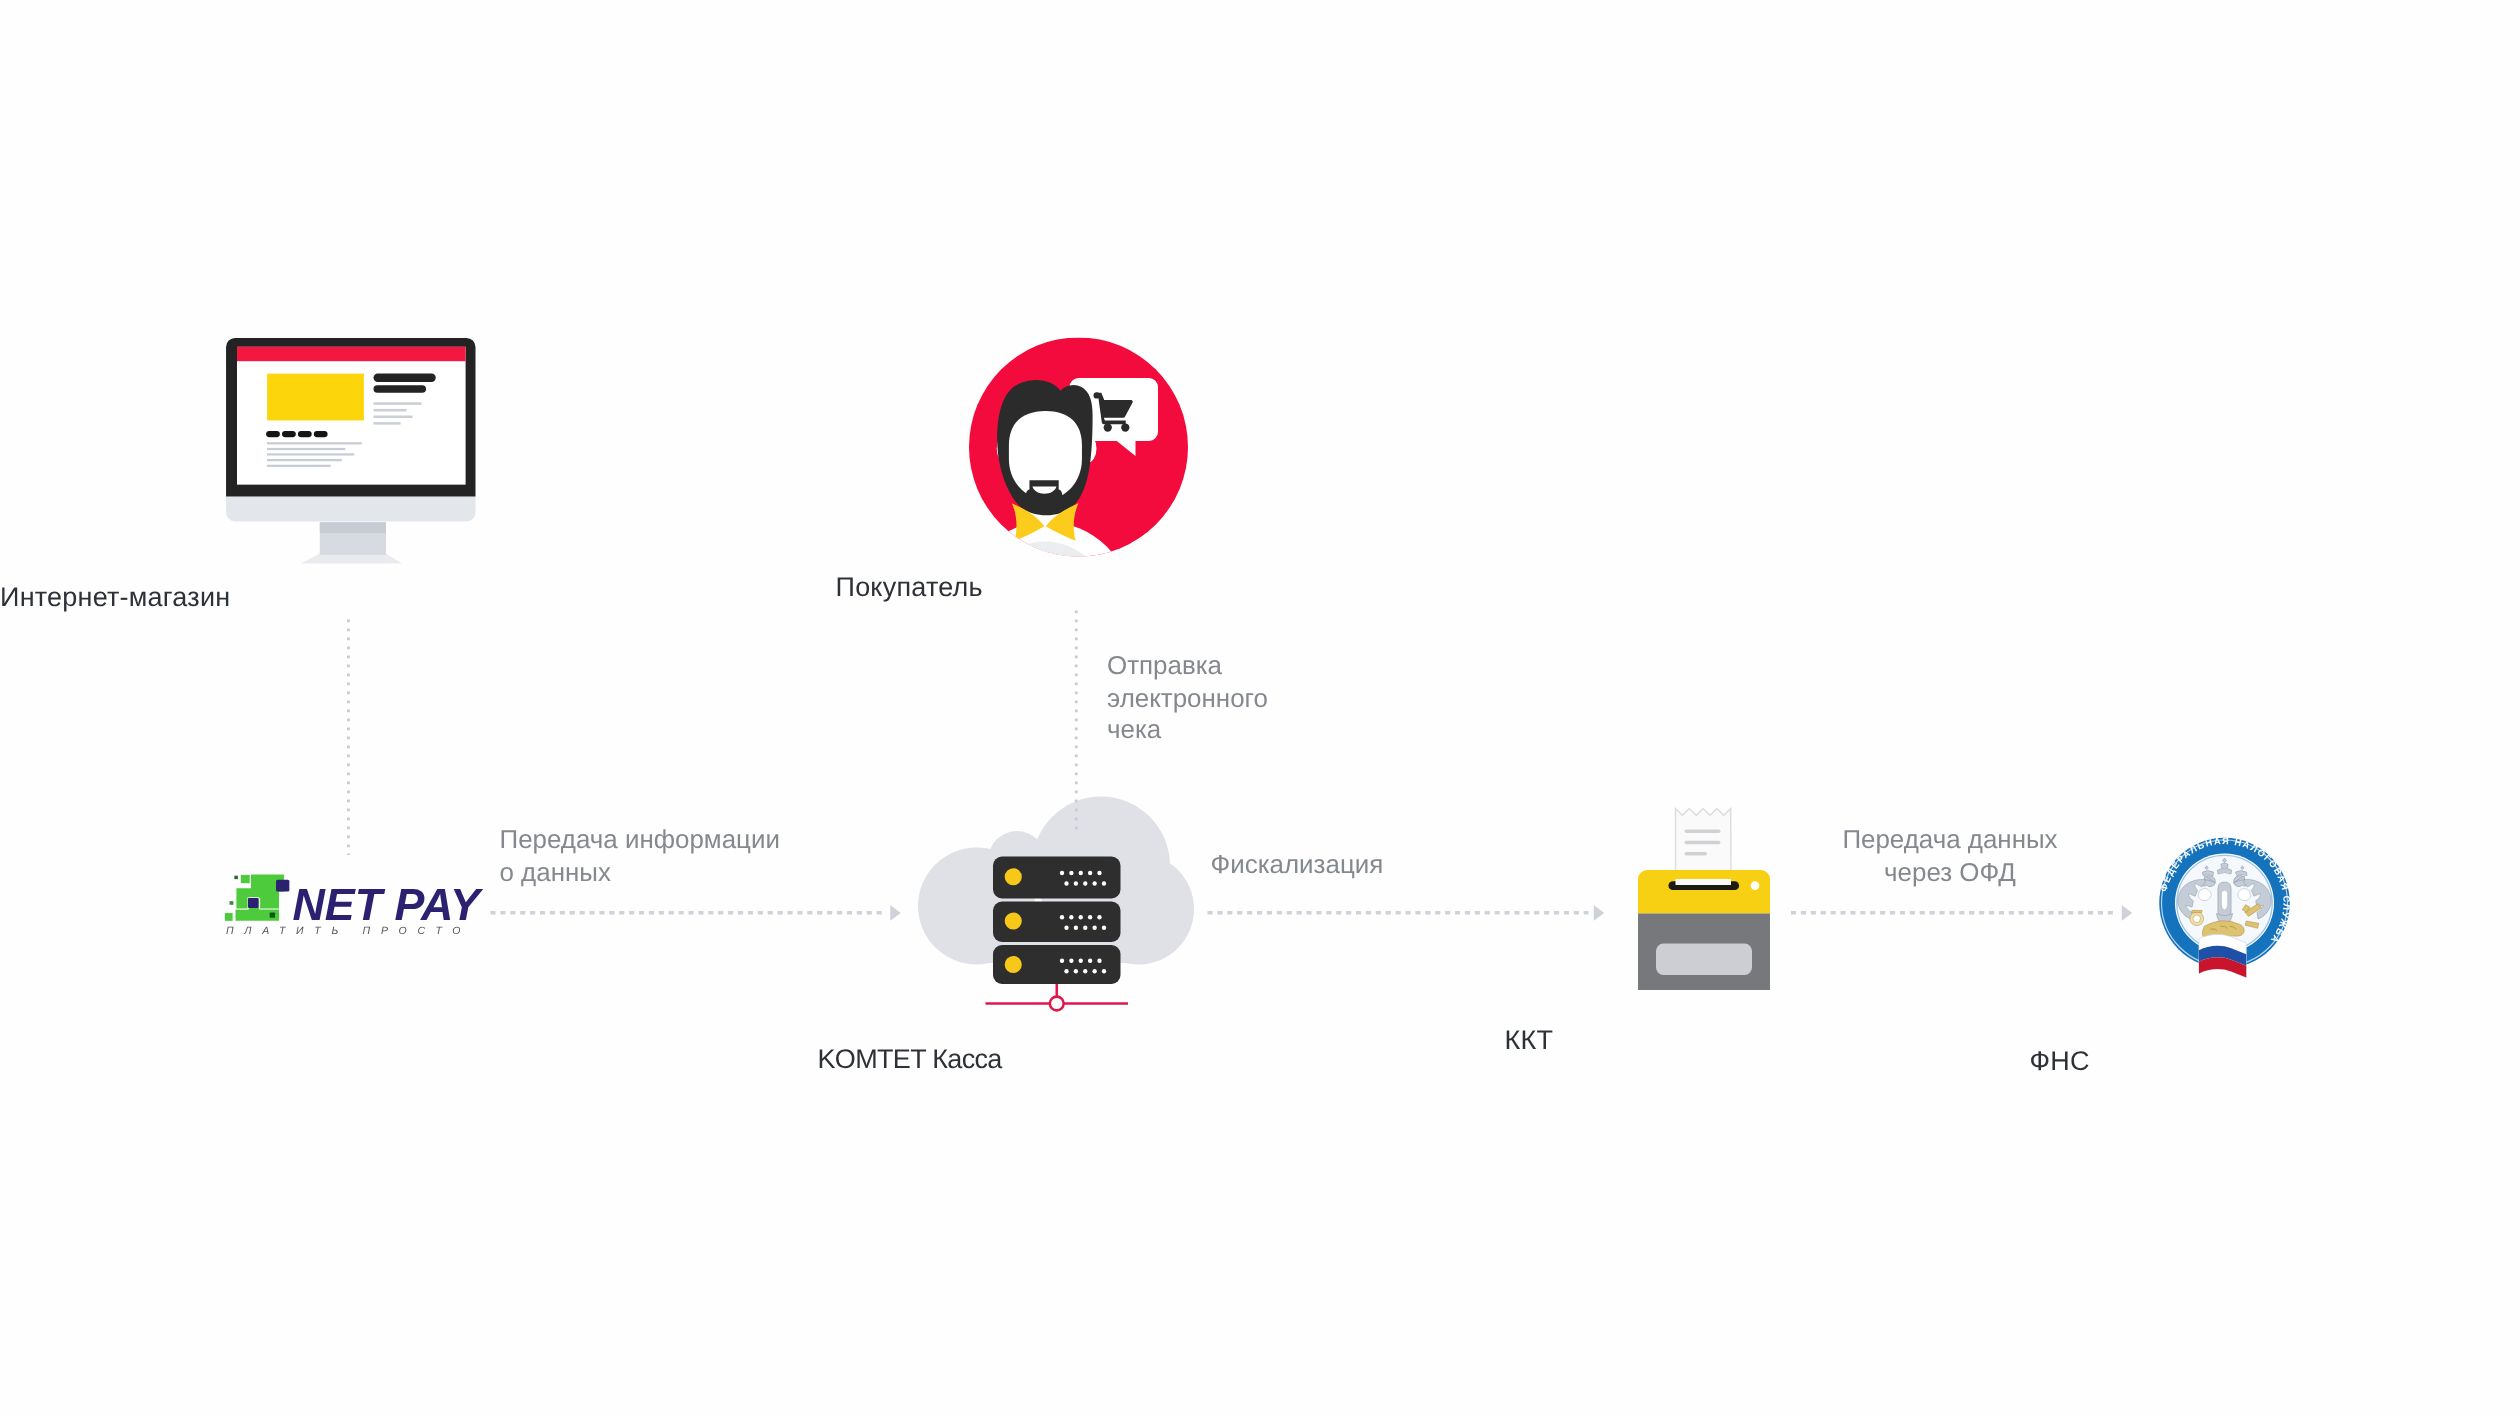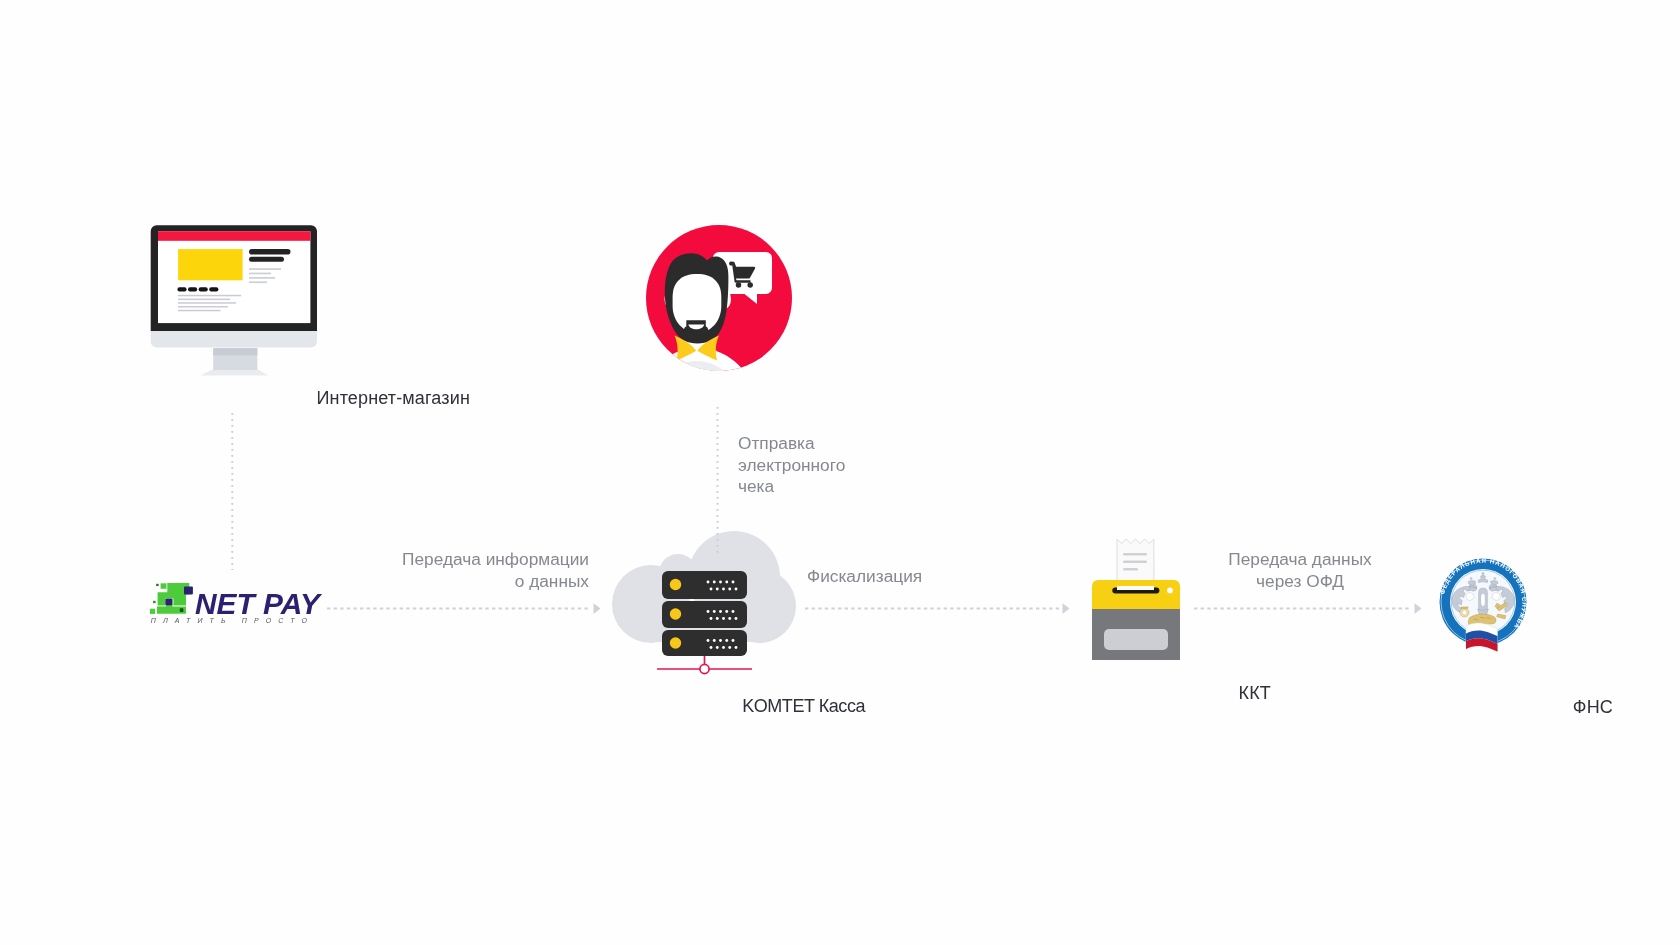--- a/index.html
+++ b/index.html
@@ -1,21 +1,21 @@
 <!DOCTYPE html>
 <html><head>
 <meta charset="utf-8">
 <title>Схема работы</title>
 <style>
   html,body{margin:0;padding:0;}
   body{width:1680px;height:945px;background:#fefefe;overflow:hidden;
        font-family:"Liberation Sans",sans-serif;}
   .stage{position:relative;width:1680px;height:945px;}
   .node{position:absolute;text-decoration:underline;}
-  .caption{position:absolute;text-align:right;color:#2e3238;font-size:18px;
+  .caption{position:absolute;text-align:left;color:#2e3238;font-size:18px;
            white-space:nowrap;letter-spacing:.15px;}
   .arrlabel{position:absolute;color:#85898f;font-size:17.3px;line-height:22px;}
 </style>
 </head>
 <body>
 
 <div class="stage">
 
   <div class="node" style="left:150px;top:225px;width:170px;height:155px">
     <svg width="170" height="155" viewBox="0 0 170 155">
@@ -105,20 +105,21 @@
                  C 44 129.6 36.5 133 30.5 135.5
                  C 32.5 127 32 118 28.5 110.5 Z" fill="#fbcc1c"></path>
         <path d="M 73 110.5 C 63.5 114.5 56 119.5 51.3 125.8
                  C 57.5 129.6 65 133 71 135.5
                  C 69 127 69.5 118 73 110.5 Z" fill="#fbcc1c"></path>
 
         <ellipse cx="50.5" cy="186" rx="46" ry="50" fill="#ebedf1"></ellipse>
       </g>
     </svg>
   </div>
+  <div class="caption" style="left:557px;top:381px;width:320px">Покупатель</div>
 
   <div class="node" style="left:148px;top:578px;width:176px;height:46px">
     <svg width="176" height="46" viewBox="0 0 176 46">
       <g>
         <rect x="8.2" y="5.8" width="2.4" height="2.3" fill="#2e6b2b"></rect>
         <rect x="5.0" y="22.8" width="2.6" height="2.4" fill="#3d8a3a"></rect>
         <rect x="1.9" y="30.7" width="5.2" height="5.2" fill="#4ecb3c"></rect>
         <rect x="12.6" y="5.3" width="5.9" height="5.5" fill="#4ecb3c"></rect>
         <path d="M 19.3 5.0 H 41.3 V 16.5 H 38.0 V 35.8 H 9.0 V 28.3 H 17.4 V 20.5 H 19.3 Z" fill="#4ecb3c"></path>
         <path d="M 9.6 14.2 H 25.2 V 20.5 H 17.4 V 28.3 H 9.6 Z" fill="#4ecb3c"></path>
@@ -311,21 +312,21 @@
     <path d="M 327 608.5 H 590" stroke="#cfd2d8" stroke-width="2.2" stroke-dasharray="3.4 3.2" fill="none"></path>
     <path d="M 593.5 603.3 L 600.5 608.6 L 593.5 613.9 Z" fill="#cfd2d8"></path>
 
     <path d="M 805 608.5 H 1059" stroke="#cfd2d8" stroke-width="2.2" stroke-dasharray="3.4 3.2" fill="none"></path>
     <path d="M 1062.5 603.3 L 1069.5 608.6 L 1062.5 613.9 Z" fill="#cfd2d8"></path>
 
     <path d="M 1194 608.5 H 1411" stroke="#cfd2d8" stroke-width="2.2" stroke-dasharray="3.4 3.2" fill="none"></path>
     <path d="M 1414.5 603.3 L 1421.5 608.6 L 1414.5 613.9 Z" fill="#cfd2d8"></path>
   </svg>
 
-  <div class="arrlabel" style="left:333px;top:548px;width:256px;text-align:right">
+  <div class="arrlabel" style="left:333px;top:548px;width:256px;text-align:left">
     <div>Передача информации</div>
     <div>о данных</div>
   </div>
 
   <div class="arrlabel" style="left:807px;top:565px;width:256px;text-align:left">
     <div>Фискализация</div>
   </div>
 
   <div class="arrlabel" style="left:1191px;top:548px;width:218px;text-align:center">
     <div>Передача данных</div>

